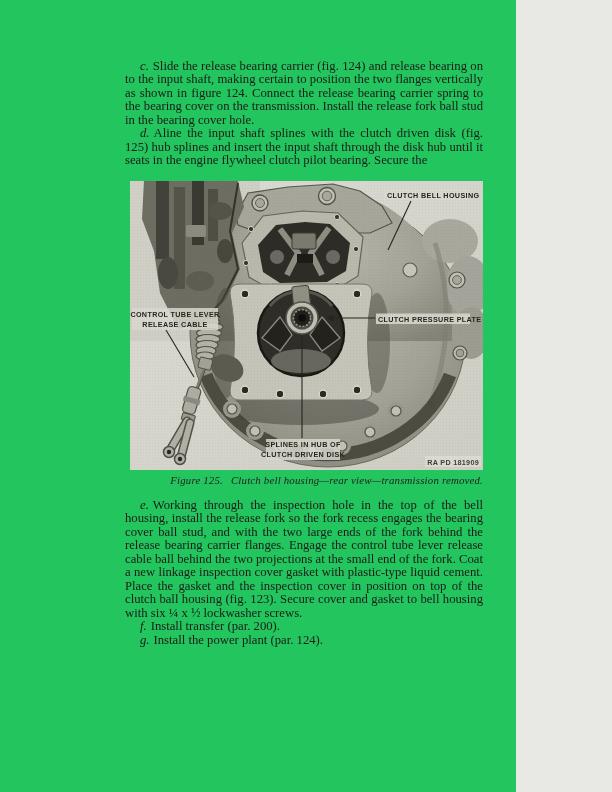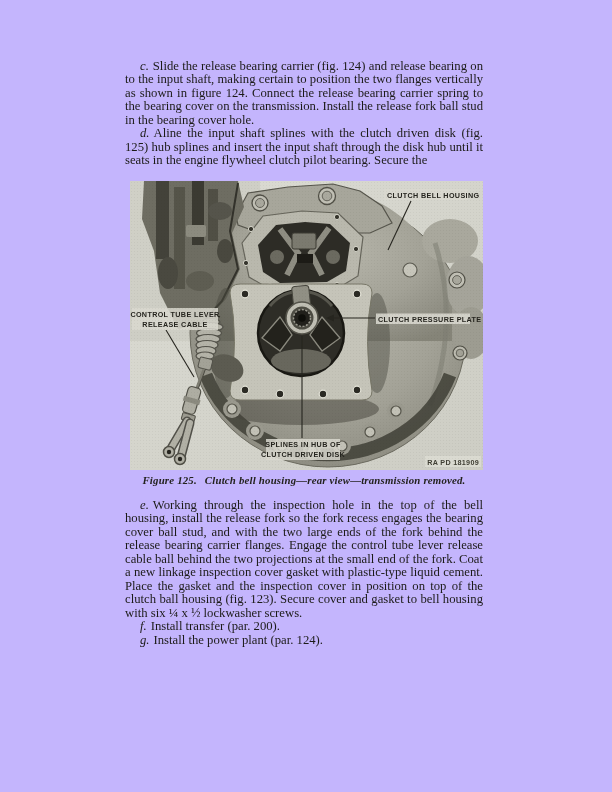--- a/index.html
+++ b/index.html
@@ -1,18 +1,18 @@
 <!DOCTYPE html>
 <html><head>
 <meta charset="utf-8">
 <style>
   html,body { margin:0; padding:0; background:#e8e8e4; }
   .sheet {
-    position:relative; width:612px; height:792px;
-    background:#c4b5fd;
+    position:relative; width:516px; height:792px;
+    background:#22c55e;
     font-family:"Liberation Serif","DejaVu Serif",serif;
     color:#1c1b18; overflow:hidden;
   }
   .text-col {
     position:absolute; left:125px; width:358px;
     font-size:12.7px; line-height:13.45px;
     text-align:justify;
   }
   .text-col p { margin:0; }
   .text-col p.ind { text-indent:15px; }
@@ -21,21 +21,21 @@
   .bottom-col { top:499px; }
   .figure-wrap { position:absolute; left:130px; top:181px; width:353px; height:289px; }
   .figure-wrap svg { display:block; }
   .halftone {
     position:absolute; inset:0; pointer-events:none;
     background-image: radial-gradient(rgba(40,40,30,0.05) 1px, transparent 1px);
     background-size: 3px 3px;
   }
   .caption {
     position:absolute; left:125px; top:474px; width:358px;
-    text-align:center; font-style:italic; font-weight:bold;
+    text-align:right; font-style:italic; font-weight:normal;
     font-size:10.8px; letter-spacing:0.2px; color:#23221e;
   }
   .caption .cap-label { margin-right:8px; }
   .pagenum {
     position:absolute; left:125px; top:691px; width:358px;
     text-align:right; font-weight:bold; font-size:13px;
     font-family:"Liberation Sans","DejaVu Sans",sans-serif; color:#15140f;
   }
   .ph-label {
     font-family:"Liberation Sans","DejaVu Sans",sans-serif;

